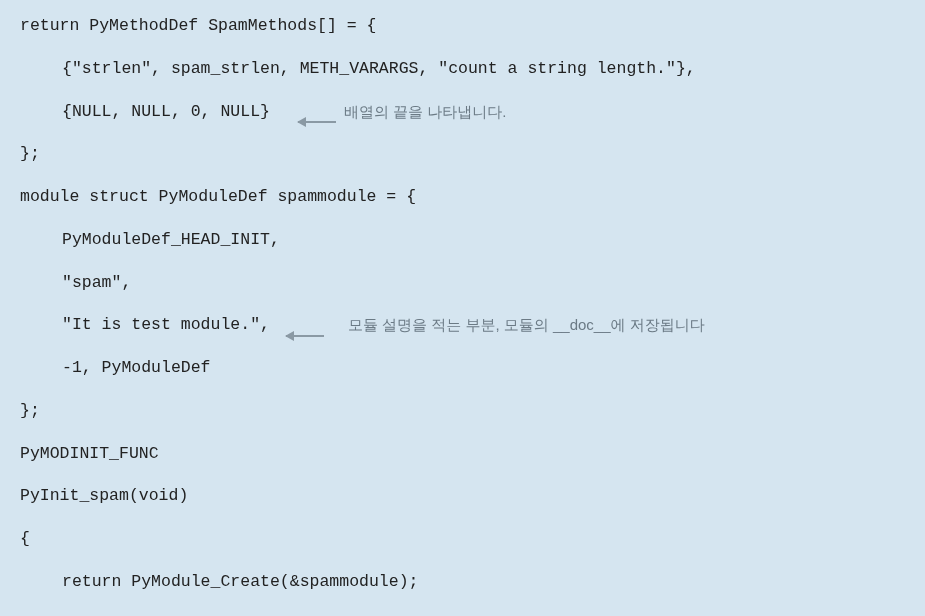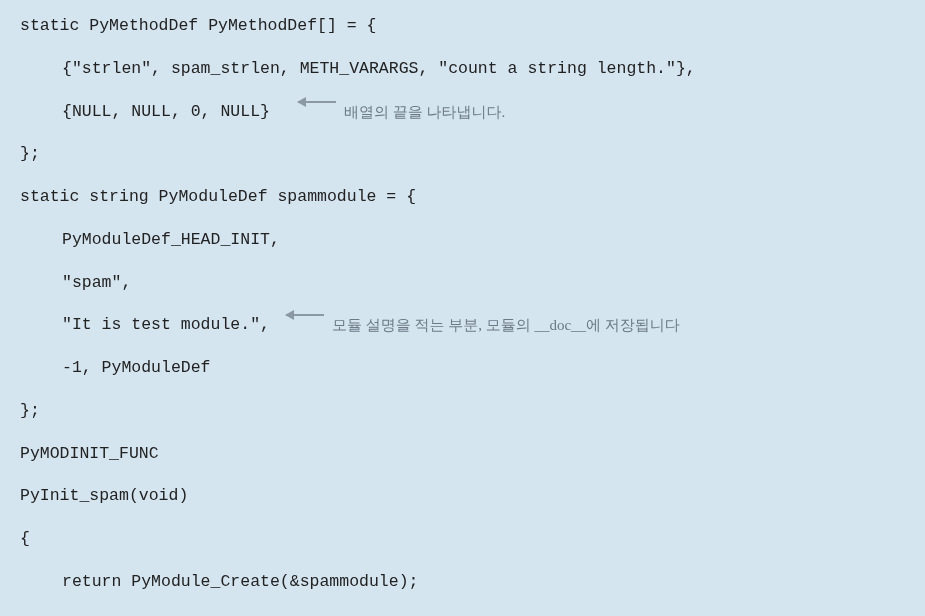--- a/index.html
+++ b/index.html
@@ -25,29 +25,30 @@
     }
     .code-line:last-child {
       margin-bottom: 0;
     }
     .indent {
       display: inline-block;
       width: 42px;
     }
     .arrow-annotation {
       display: inline-flex;
-      align-items: flex-start;
+      align-items: flex-end;
       margin-left: 28px;
-      font-family: Liberation Serif, serif;
+      font-family: Liberation Sans, sans-serif;
       font-size: 15px;
       color: #6b7a85;
       white-space: normal;
     }
     .arrow-annotation.tight {
       margin-left: 16px;
+      gap: 16px;
     }
     .arrow {
       display: inline-block;
       position: relative;
       width: 38px;
       height: 2px;
       background-color: #8a99a4;
       margin-right: 8px;
       flex-shrink: 0;
     }
@@ -60,21 +61,21 @@
       height: 0;
       border-top: 5px solid transparent;
       border-bottom: 5px solid transparent;
       border-right: 9px solid #8a99a4;
     }
   </style>
 </head>
 <body>
 
 <div class="code-line">
-  <span>static PyMethodDef PyMethodDef[] = {</span>
+  <span>return PyMethodDef SpamMethods[] = {</span>
 </div>
 
 <div class="code-line">
   <span class="indent"></span>
   <span>{"strlen", spam_strlen, METH_VARARGS, "count a string length."},</span>
 </div>
 
 <div class="code-line">
   <span class="indent"></span>
   <span>{NULL, NULL, 0, NULL}</span>
@@ -82,21 +83,21 @@
     <span class="arrow"></span>
     <span>배열의 끝을 나타냅니다.</span>
   </span>
 </div>
 
 <div class="code-line">
   <span>};</span>
 </div>
 
 <div class="code-line">
-  <span>static string PyModuleDef spammodule = {</span>
+  <span>module struct PyModuleDef spammodule = {</span>
 </div>
 
 <div class="code-line">
   <span class="indent"></span>
   <span>PyModuleDef_HEAD_INIT,</span>
 </div>
 
 <div class="code-line">
   <span class="indent"></span>
   <span>"spam",</span>

